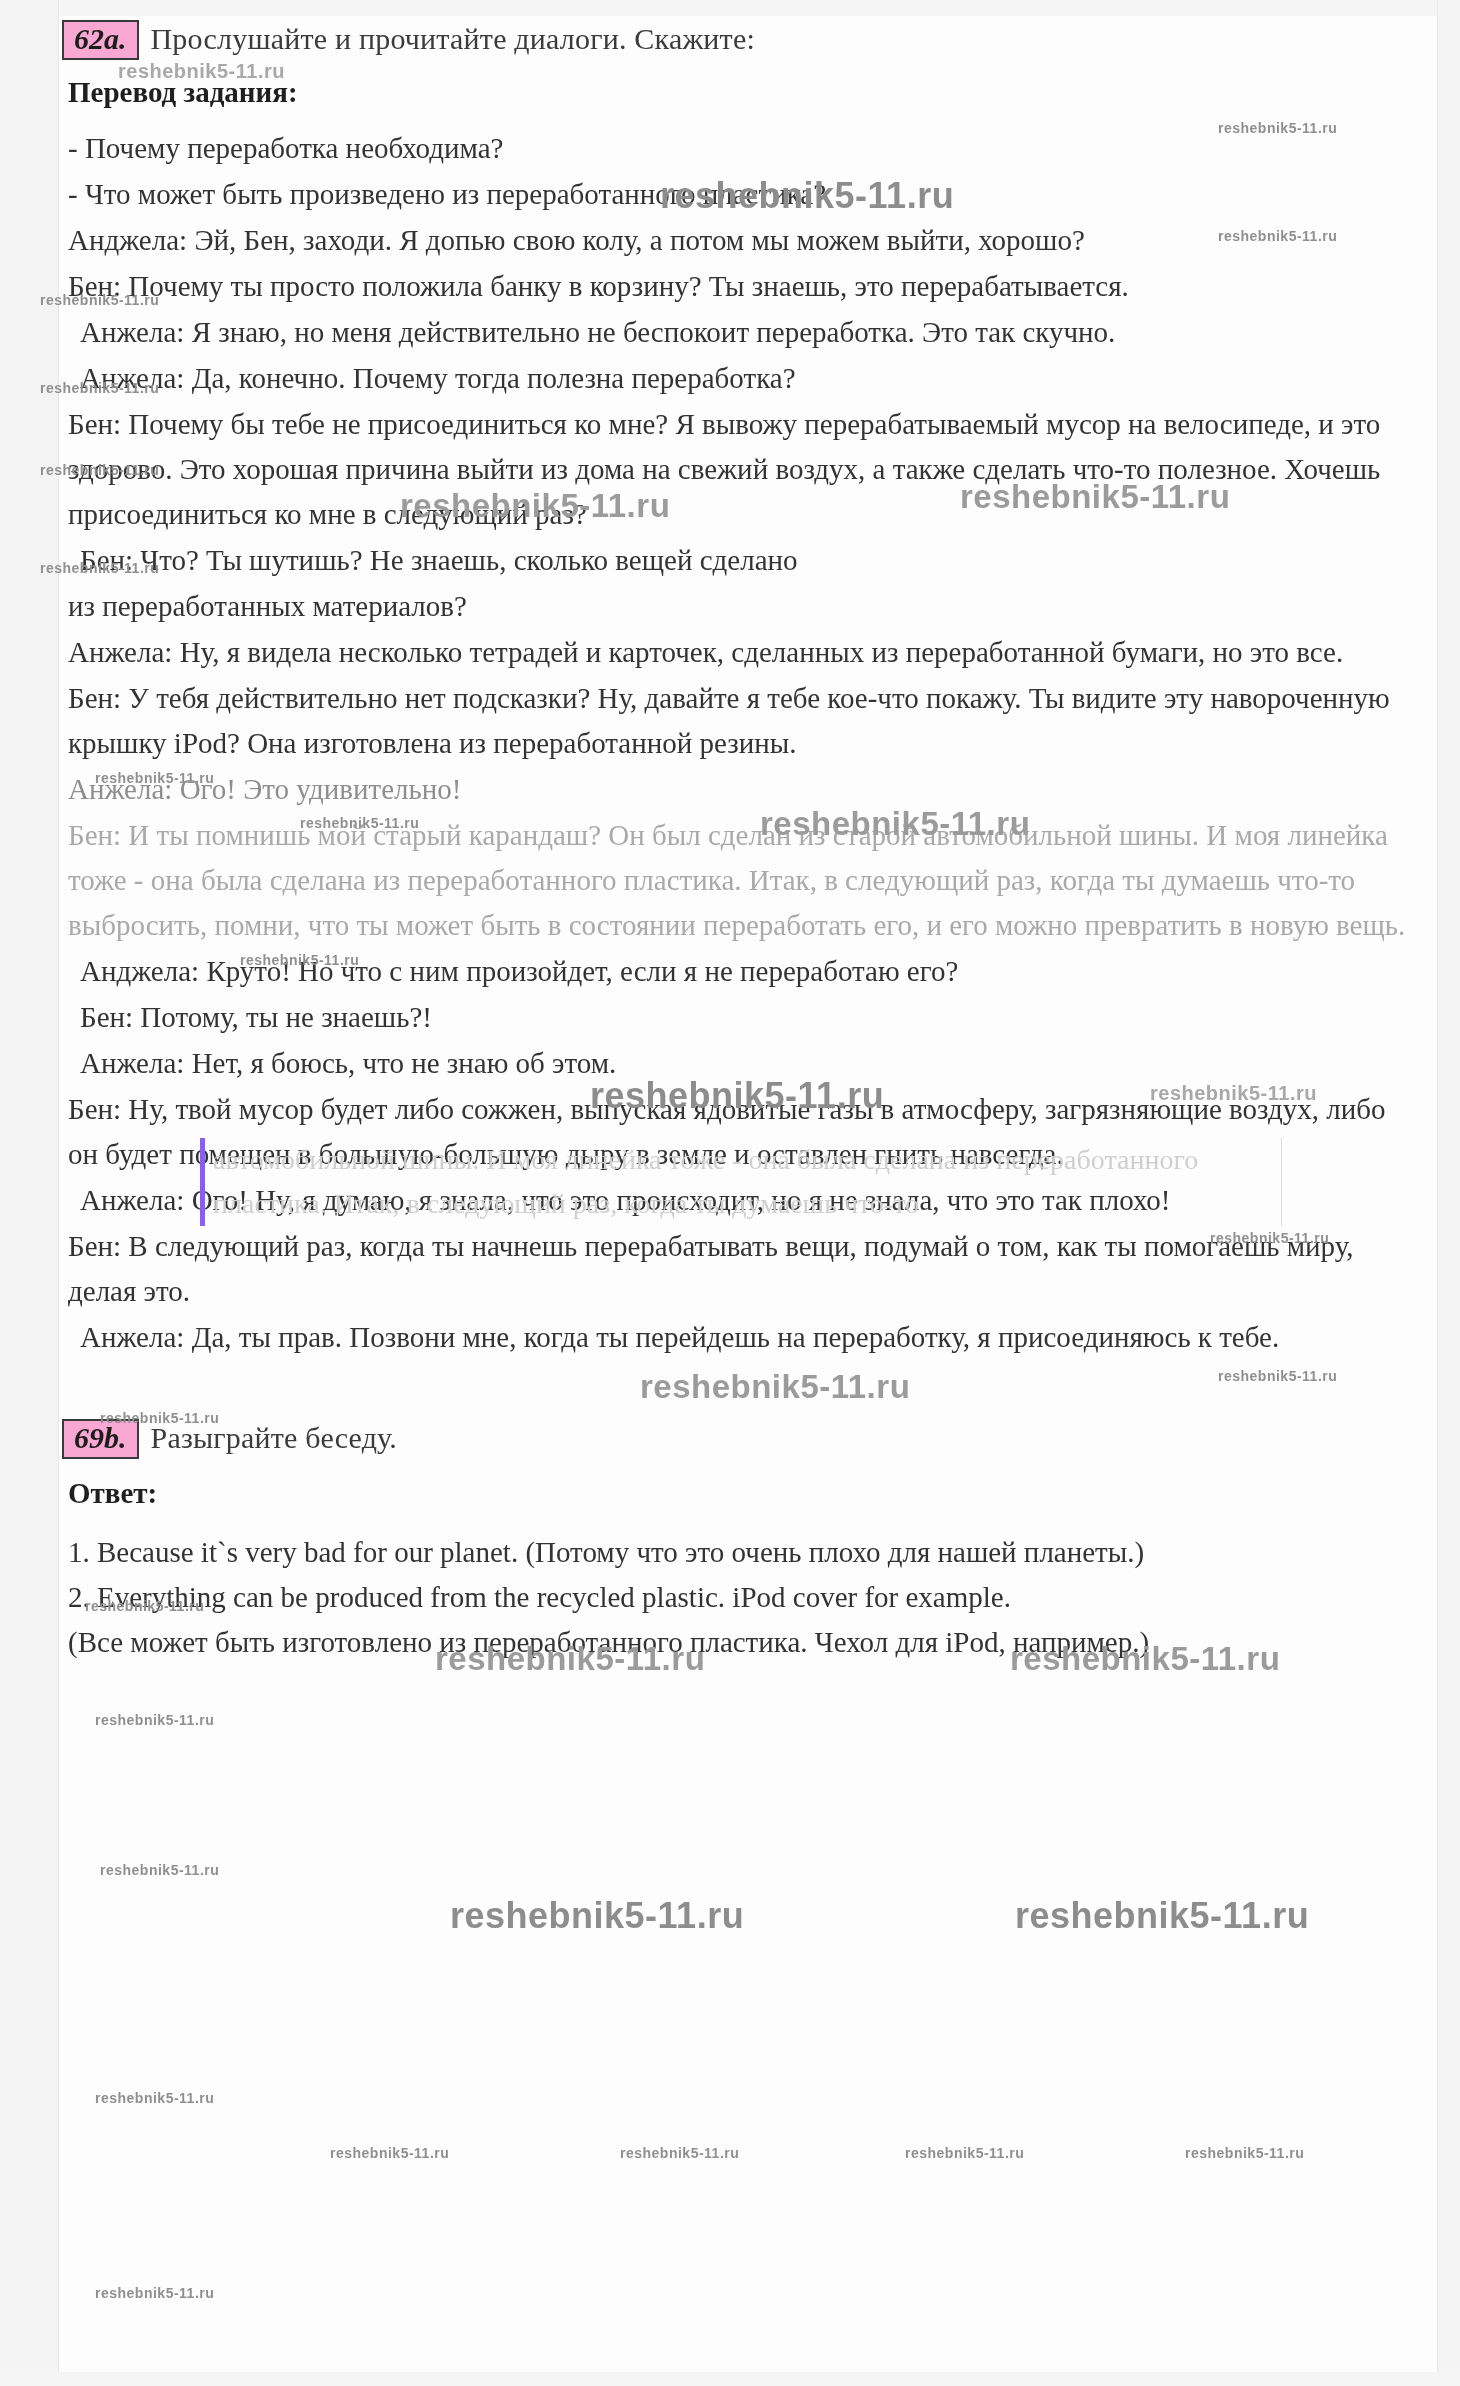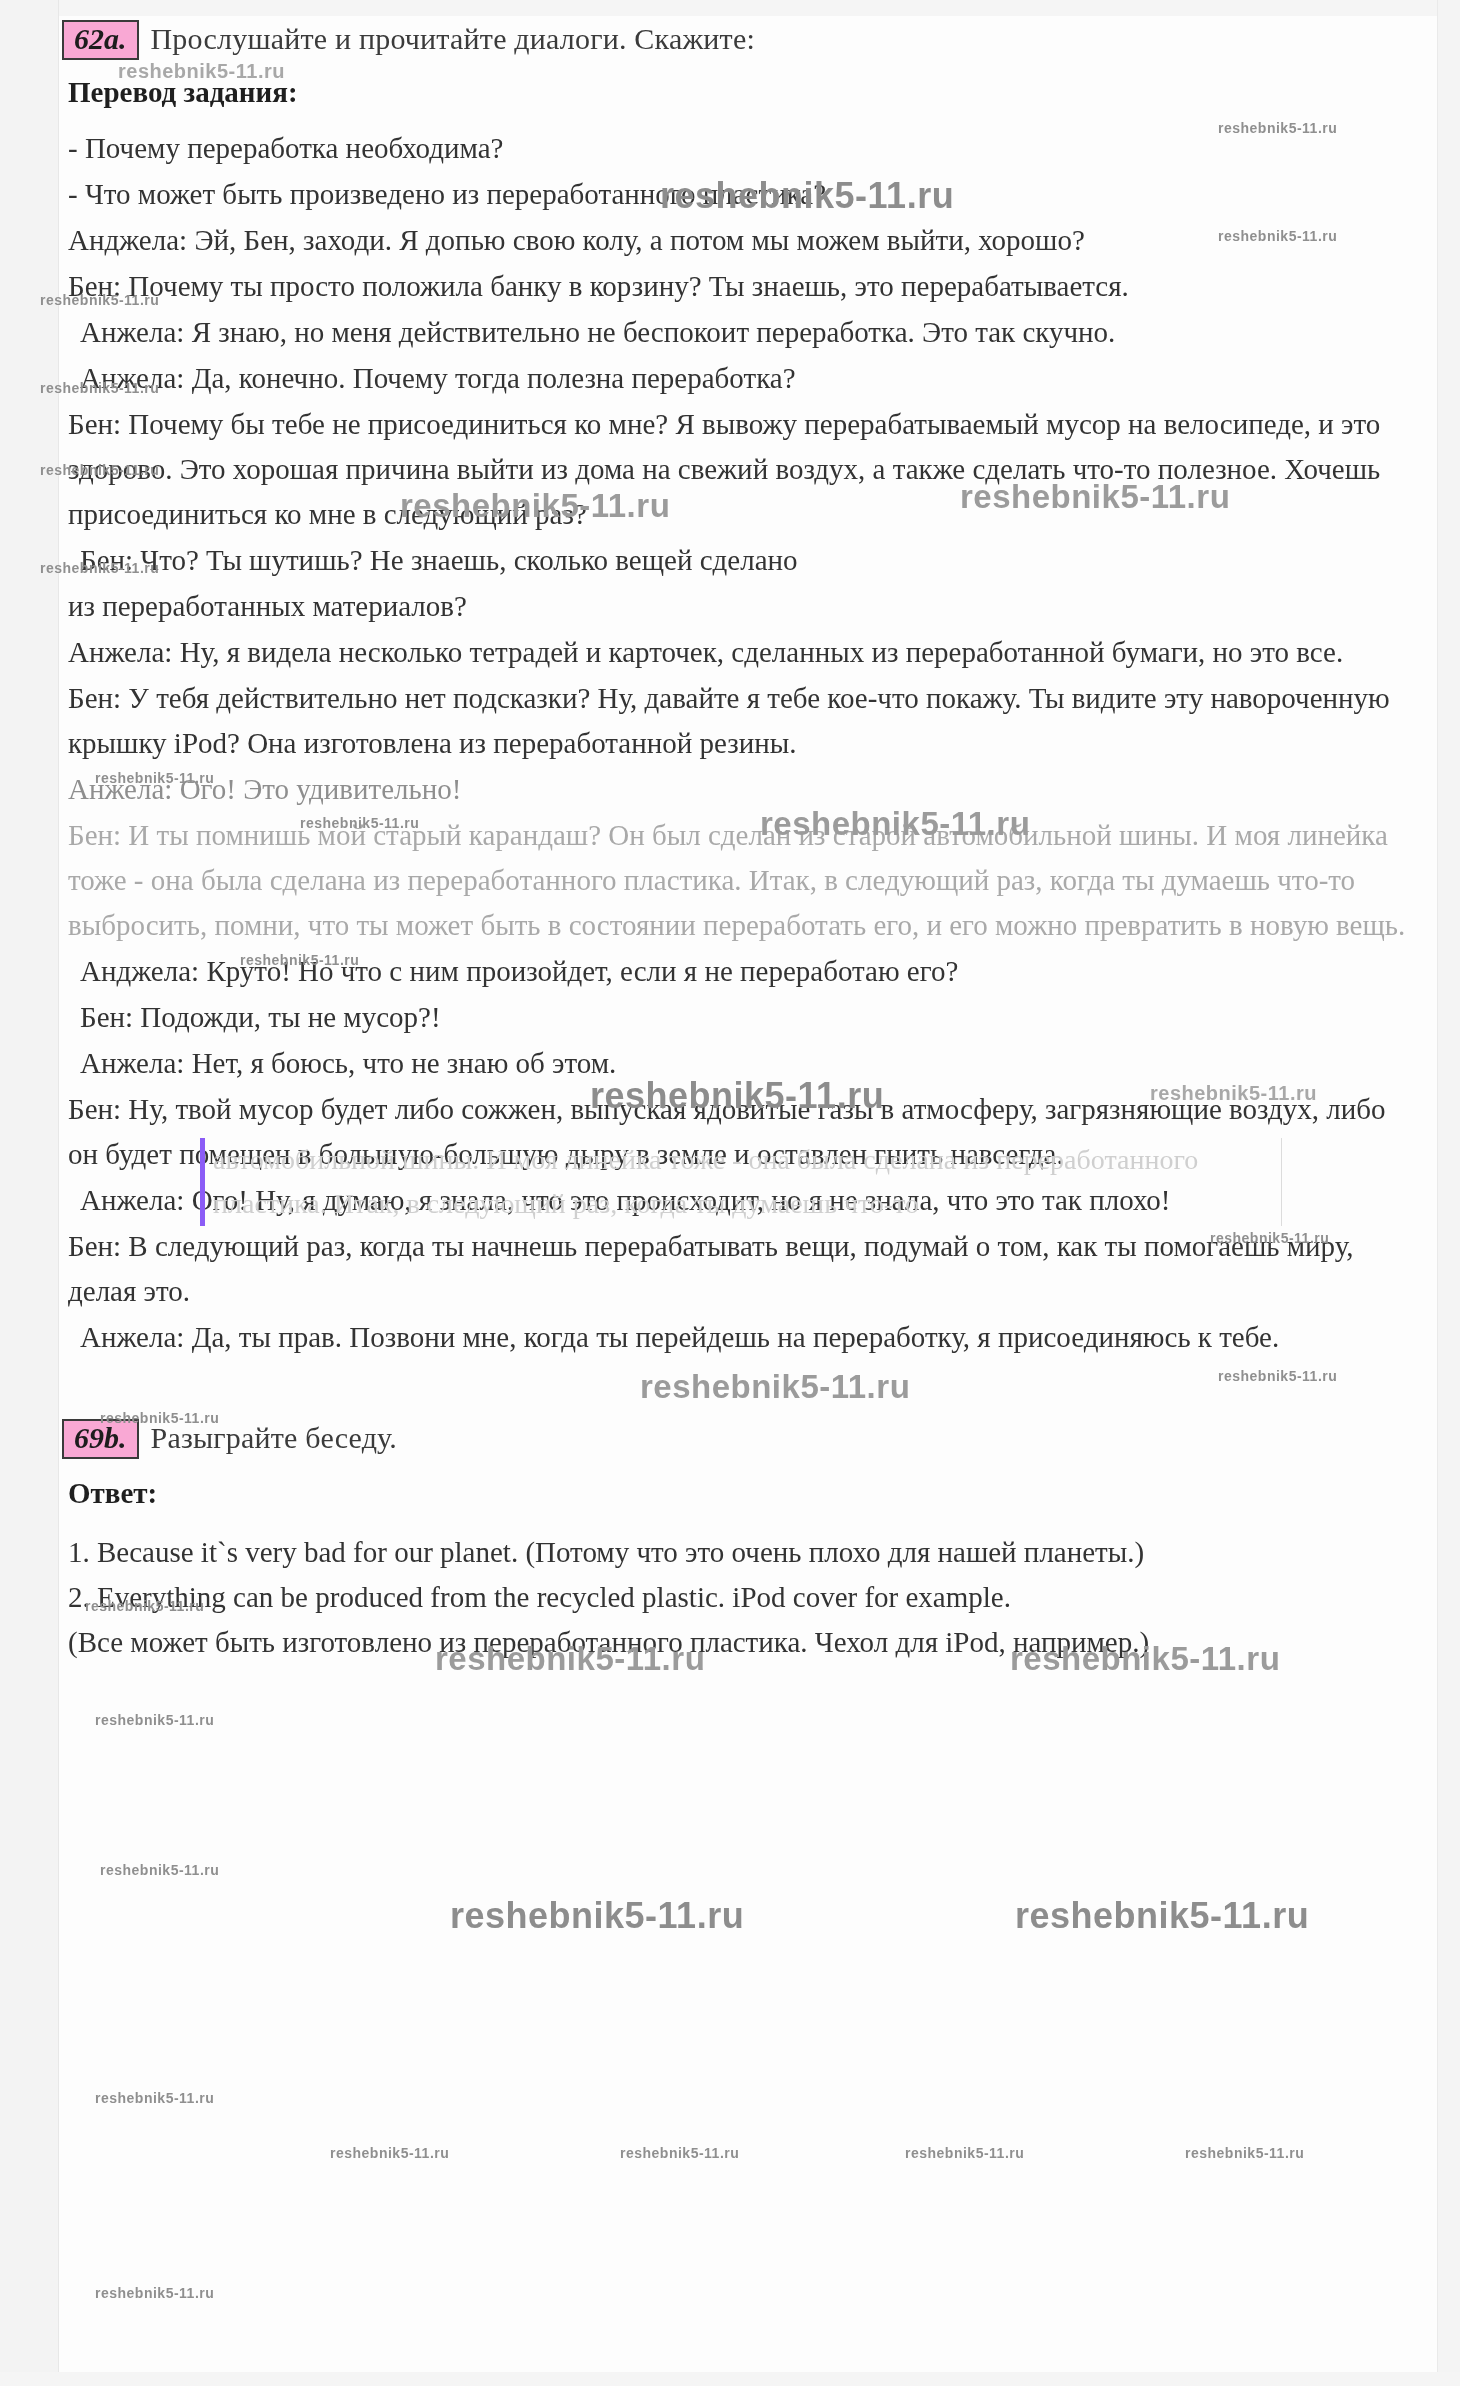--- a/index.html
+++ b/index.html
@@ -173,21 +173,21 @@
     <p class="para indent">Анжела: Я знаю, но меня действительно не беспокоит переработка. Это так скучно.</p>
     <p class="para indent">Анжела: Да, конечно. Почему тогда полезна переработка?</p>
     <p class="para">Бен: Почему бы тебе не присоединиться ко мне? Я вывожу перерабатываемый мусор на велосипеде, и это здорово. Это хорошая причина выйти из дома на свежий воздух, а также сделать что-то полезное. Хочешь присоединиться ко мне в следующий раз?</p>
     <p class="para indent">Бен: Что? Ты шутишь? Не знаешь, сколько вещей сделано</p>
     <p class="para">из переработанных материалов?</p>
     <p class="para">Анжела: Ну, я видела несколько тетрадей и карточек, сделанных из переработанной бумаги, но это все.</p>
     <p class="para">Бен: У тебя действительно нет подсказки? Ну, давайте я тебе кое-что покажу. Ты видите эту навороченную крышку iPod? Она изготовлена из переработанной резины.</p>
     <p class="para faded">Анжела: Ого! Это удивительно!</p>
     <p class="para faded2">Бен: И ты помнишь мой старый карандаш? Он был сделан из старой автомобильной шины. И моя линейка тоже - она была сделана из переработанного пластика. Итак, в следующий раз, когда ты думаешь что-то выбросить, помни, что ты может быть в состоянии переработать его, и его можно превратить в новую вещь.</p>
     <p class="para indent">Анджела: Круто! Но что с ним произойдет, если я не переработаю его?</p>
-    <p class="para indent">Бен: Подожди, ты не мусор?!</p>
+    <p class="para indent">Бен: Потому, ты не знаешь?!</p>
     <p class="para indent">Анжела: Нет, я боюсь, что не знаю  об этом.</p>
     <p class="para">Бен: Ну, твой мусор будет либо сожжен, выпуская ядовитые газы в атмосферу, загрязняющие воздух, либо он будет помещен в большую-большую дыру в земле и оставлен гнить навсегда.</p>
     <p class="para indent">Анжела: Ого! Ну, я думаю, я знала, что это происходит, но я не знала, что это так плохо!</p>
     <p class="para">Бен: В следующий раз, когда ты начнешь перерабатывать вещи, подумай о том, как ты помогаешь миру, делая это.</p>
     <p class="para indent">Анжела: Да, ты прав. Позвони мне, когда ты перейдешь на переработку, я присоединяюсь к тебе.</p>
 
     <div style="height:58px"></div>
 
     <div class="ex-line">
       <span class="ex-badge">69b.</span>

